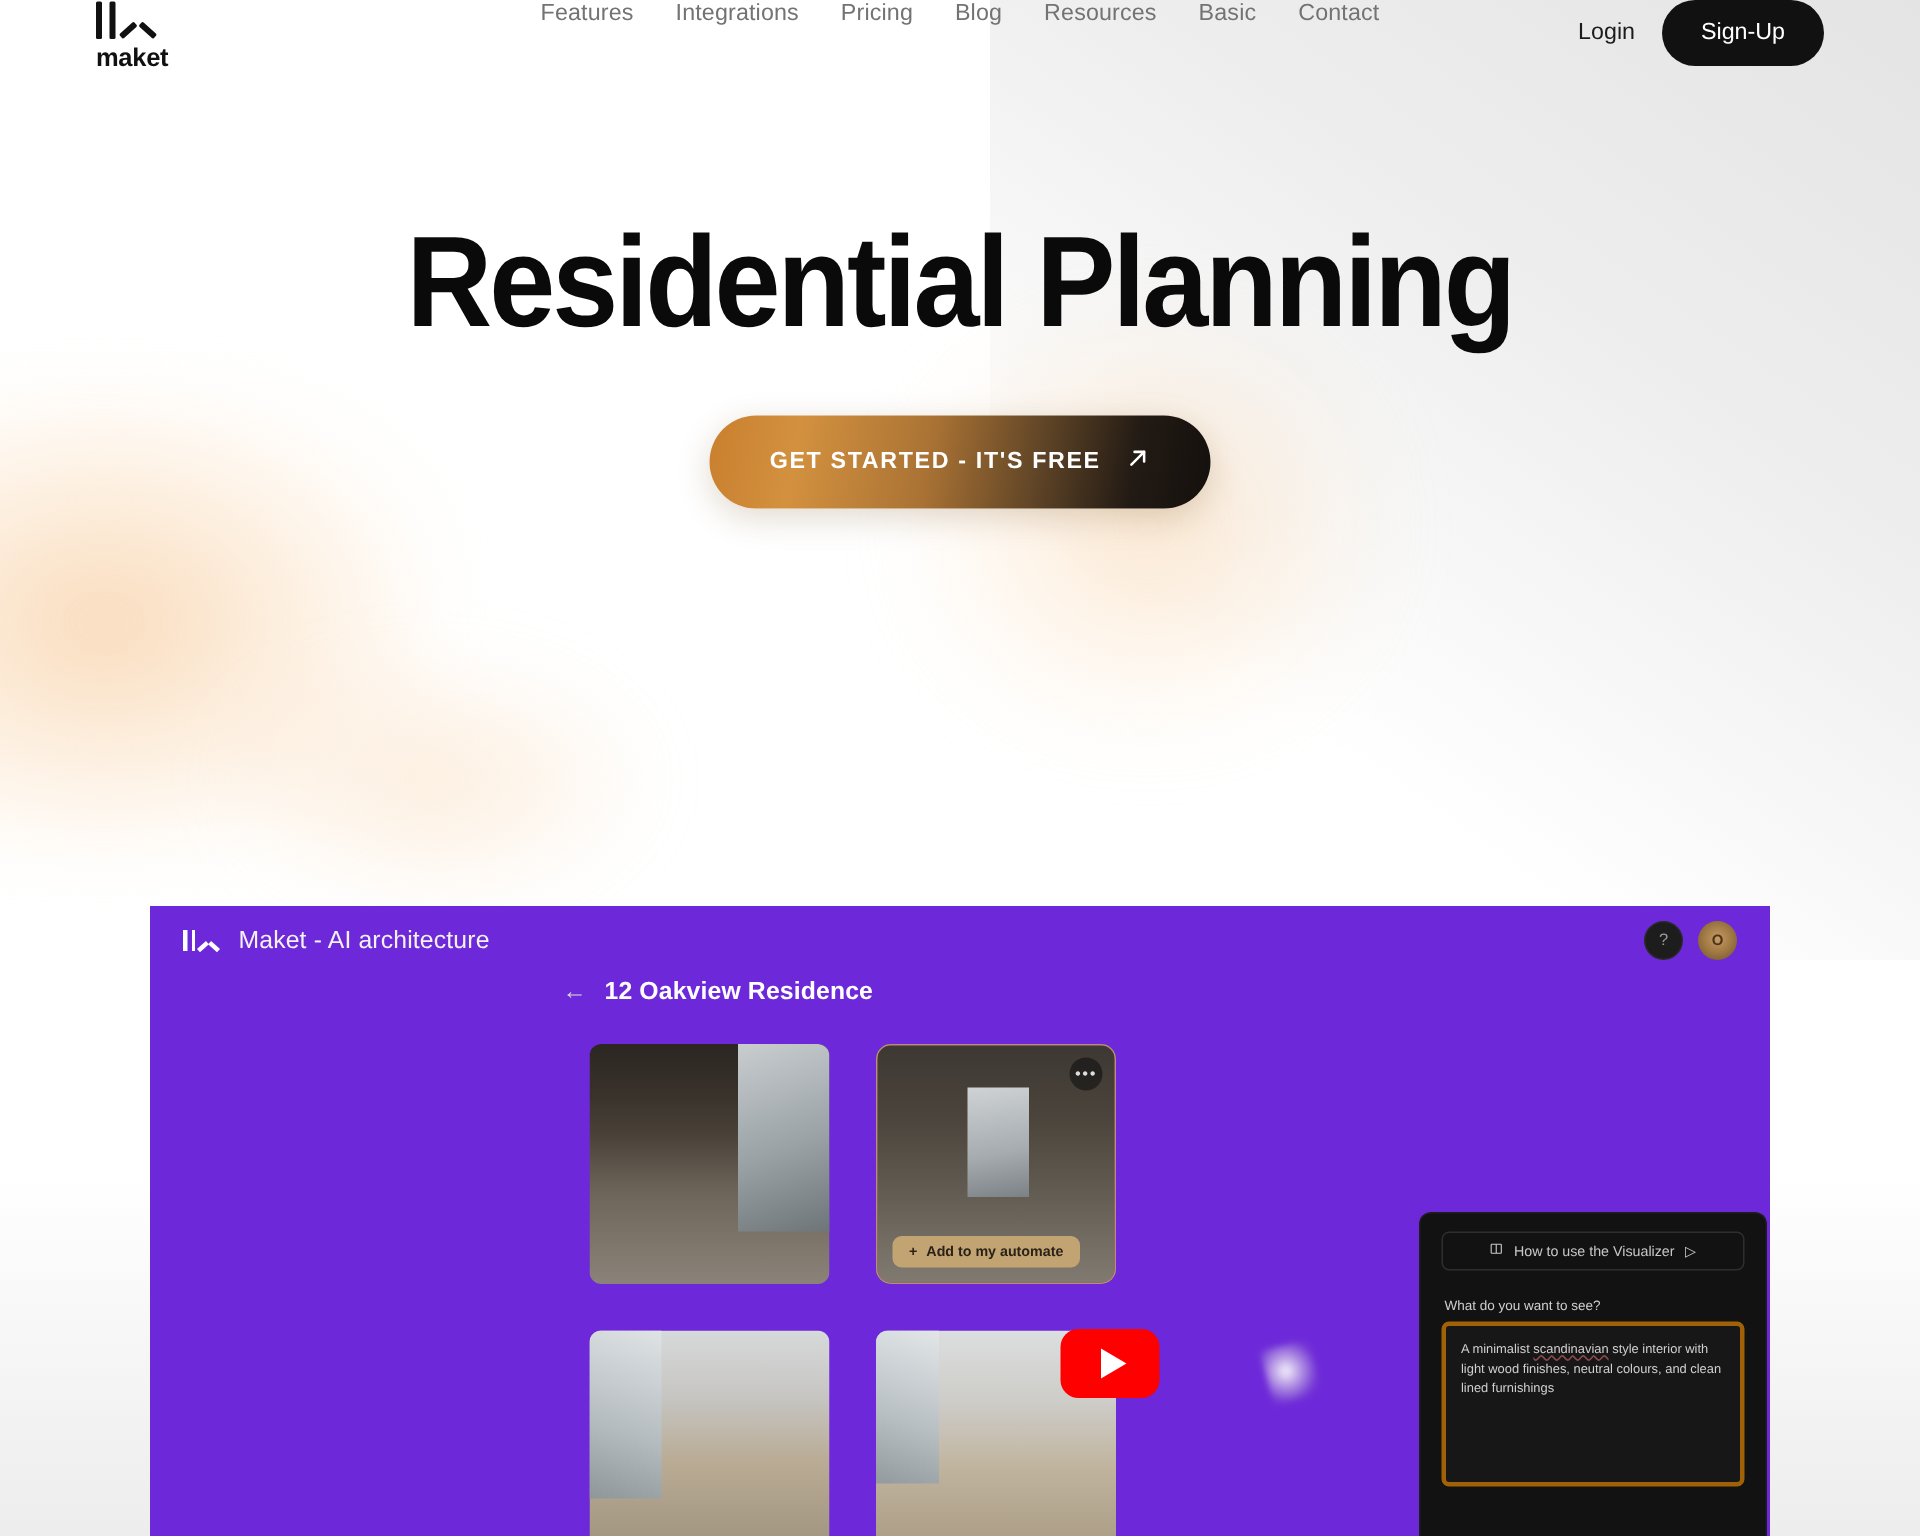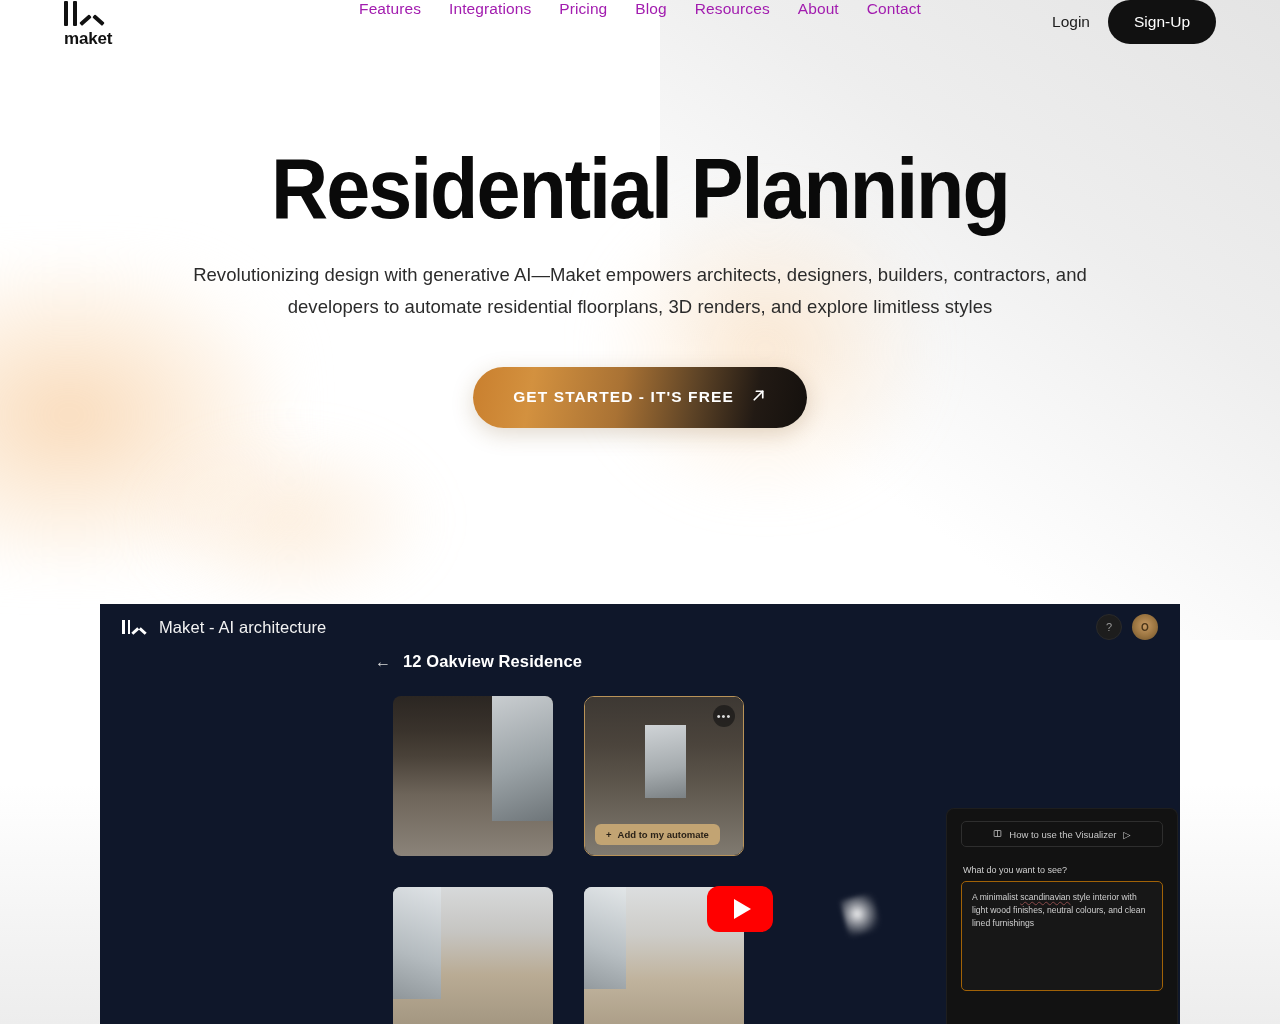--- a/index.html
+++ b/index.html
@@ -50,21 +50,21 @@
   }
   .logo-caret:before{left:0;transform-origin:left bottom;transform:rotate(-42deg);}
   .logo-caret:after{right:0;transform-origin:right bottom;transform:rotate(42deg);}
   .logo-word{font-size:17px;font-weight:700;letter-spacing:-0.2px;color:#111;}
 
   nav.mainnav{
     position:absolute;left:50%;transform:translateX(-50%);
     display:flex;align-items:center;gap:28px;
   }
   nav.mainnav a{
-    font-size:15.5px;color:#a21caf;text-decoration:none;letter-spacing:.1px;white-space:nowrap;
+    font-size:15.5px;color:#737373;text-decoration:none;letter-spacing:.1px;white-space:nowrap;
   }
   .header-right{
     margin-left:auto;display:flex;align-items:center;gap:18px;
   }
   .login-link{font-size:15.5px;color:#1c1c1c;text-decoration:none;}
   .signup-btn{
     background:#111;color:#fff;border:none;border-radius:999px;
     padding:13px 26px;font-size:15.5px;font-family:inherit;cursor:pointer;
   }
 
@@ -99,21 +99,21 @@
     background:linear-gradient(100deg,#c97f2e 0%,#d3913f 18%,#a97234 44%,#5d4326 66%,#221a14 84%,#14100d 100%);
     color:#fff;font-size:15.5px;font-weight:700;letter-spacing:1.1px;
     font-family:inherit;
     box-shadow:0 6px 22px rgba(120,80,30,.22);
   }
   .cta-arrow{display:inline-block;}
 
   
   .video-panel{
     position:absolute;left:100px;top:604px;width:1080px;height:420px;
-    background:#0f172a;z-index:6;overflow:hidden;
+    background:#6d28d9;z-index:6;overflow:hidden;
   }
   .vp-topbar{
     position:absolute;left:0;top:0;width:100%;height:46px;
     display:flex;align-items:center;padding:0 22px;
   }
   .vp-logo{display:flex;align-items:flex-end;gap:3px;margin-right:14px;}
   .vp-logo .b{width:2.5px;height:14px;background:#fff;}
   .vp-caret{width:12px;height:8px;position:relative;}
   .vp-caret:before,.vp-caret:after{content:"";position:absolute;bottom:0;width:8px;height:2.5px;background:#fff;}
   .vp-caret:before{left:0;transform-origin:left bottom;transform:rotate(-42deg);}
@@ -191,21 +191,21 @@
     font-size:10px;color:#8e8e8e;cursor:pointer;background:#1b1b1b;
   }
   .tp-tab.active{color:#fff;background:#121212;font-weight:600;}
   .tp-howto{
     margin:12px 14px 0;height:26px;border:1px solid #2e2e2e;border-radius:5px;
     display:flex;align-items:center;justify-content:center;gap:7px;
     color:#c8c8c8;font-size:9.5px;cursor:pointer;
   }
   .tp-label{margin:18px 0 6px 16px;color:#cfcfcf;font-size:9px;}
   .tp-textarea{
-    margin:0 14px;height:110px;border:1px solid #a16207;border-radius:5px;
+    margin:0 14px;height:110px;border:3px solid #a16207;border-radius:5px;
     background:#171717;padding:9px 10px;color:#cfcfcf;font-size:8.6px;line-height:1.5;
     cursor:text;
   }
   .spell{text-decoration:underline;text-decoration-style:wavy;text-decoration-color:#8a4a4a;}
 
   
   .yt-play{
     position:absolute;left:607px;top:282px;width:66px;height:46px;border-radius:12px;
     background:#f00;display:flex;align-items:center;justify-content:center;cursor:pointer;
     z-index:9;
@@ -241,36 +241,35 @@
     </div>
     <div class="logo-word">maket</div>
   </div>
 
   <nav class="mainnav">
     <a href="#">Features</a>
     <a href="#">Integrations</a>
     <a href="#">Pricing</a>
     <a href="#">Blog</a>
     <a href="#">Resources</a>
-    <a href="#">About</a>
+    <a href="#">Basic</a>
     <a href="#">Contact</a>
   </nav>
 
   <div class="header-right">
     <a href="#" class="login-link">Login</a>
     <button class="signup-btn">Sign-Up</button>
   </div>
 </header>
 
 <section class="hero">
   <h1 class="hero-h1">
     <span class="h1-line sans-cond">Residential Planning</span>
   </h1>
 
-  <p class="hero-sub">Revolutionizing design with generative AI—Maket empowers architects, designers, builders, contractors, and developers to automate residential floorplans, 3D renders, and explore limitless styles</p>
 
   <div class="cta-wrap">
     <button class="cta-btn">
       <span>GET STARTED - IT'S FREE</span>
       <span class="cta-arrow">
         <svg width="17" height="17" viewBox="0 0 24 24" fill="none" stroke="#ffffff" stroke-width="2.4" stroke-linecap="round" stroke-linejoin="round">
           <line x1="6" y1="18" x2="18" y2="6"></line>
             <polyline points="9 6 18 6 18 15"></polyline>
         </svg>
       </span>

